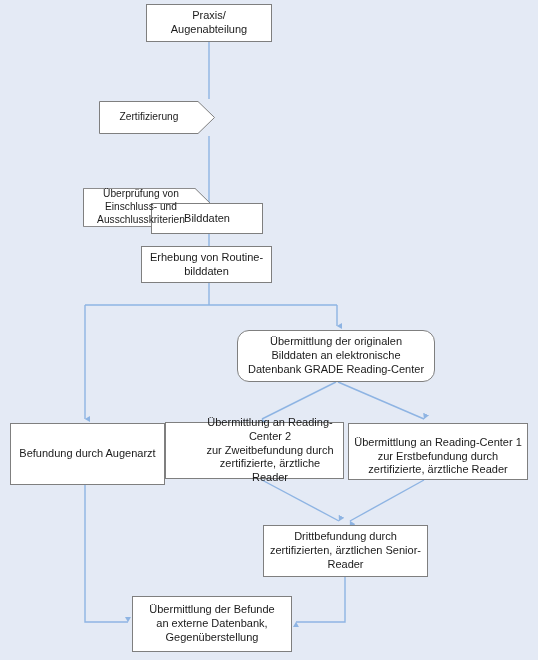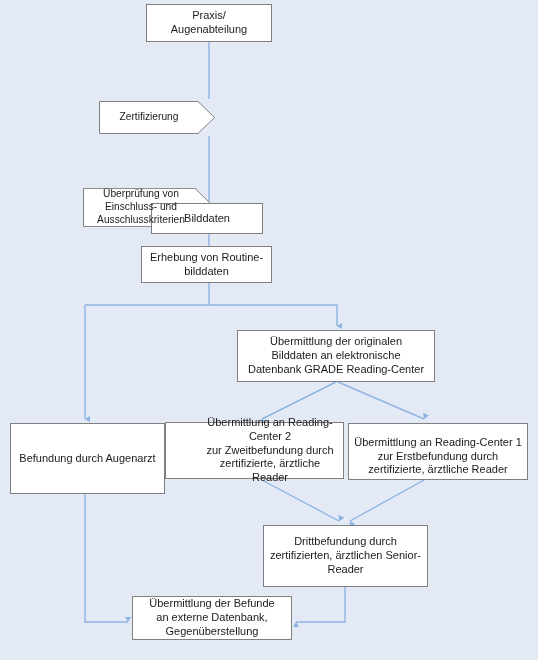--- a/index.html
+++ b/index.html
@@ -137,47 +137,47 @@
 
   <div class="node" style="left:151px; top:203px; width:112px; height:31px;">
     <span class="txt">Bilddaten</span>
   </div>
 
   <div class="node" style="left:141px; top:246px; width:131px; height:37px;">
     <span class="txt">Erhebung von Routine-
 bilddaten</span>
   </div>
 
-  <div class="node" style="left:237px; top:330px; width:198px; height:52px;">
+  <div class="node" style="left:237px; top:330px; width:198px; height:52px;border-radius:12px;">
     <span class="txt">Übermittlung der originalen
 Bilddaten an elektronische
 Datenbank GRADE Reading-Center</span>
   </div>
 
-  <div class="node" style="left:10px; top:423px; width:155px; height:71px;">
+  <div class="node" style="left:10px; top:423px; width:155px; height:62px;">
     <span class="txt">Befundung durch Augenarzt</span>
   </div>
 
   <div class="node" style="left:165px; top:422px; width:179px; height:57px;padding-left:36px;">
     <span class="txt">Übermittlung an Reading-Center 2
 zur Zweitbefundung durch
 zertifizierte, ärztliche Reader</span>
   </div>
 
   <div class="node" style="left:348px; top:423px; width:180px; height:57px;align-items:flex-end;">
     <span class="txt">Übermittlung an Reading-Center 1
 zur Erstbefundung durch
 zertifizierte, ärztliche Reader</span>
   </div>
 
-  <div class="node" style="left:263px; top:525px; width:165px; height:62px;">
+  <div class="node" style="left:263px; top:525px; width:165px; height:52px;">
     <span class="txt">Drittbefundung durch
 zertifizierten, ärztlichen Senior-
 Reader</span>
   </div>
 
-  <div class="node" style="left:132px; top:596px; width:160px; height:44px;">
+  <div class="node" style="left:132px; top:596px; width:160px; height:56px;">
     <span class="txt">Übermittlung der Befunde
 an externe Datenbank,
 Gegenüberstellung</span>
   </div>
 
 </div>
 
 </body></html>

